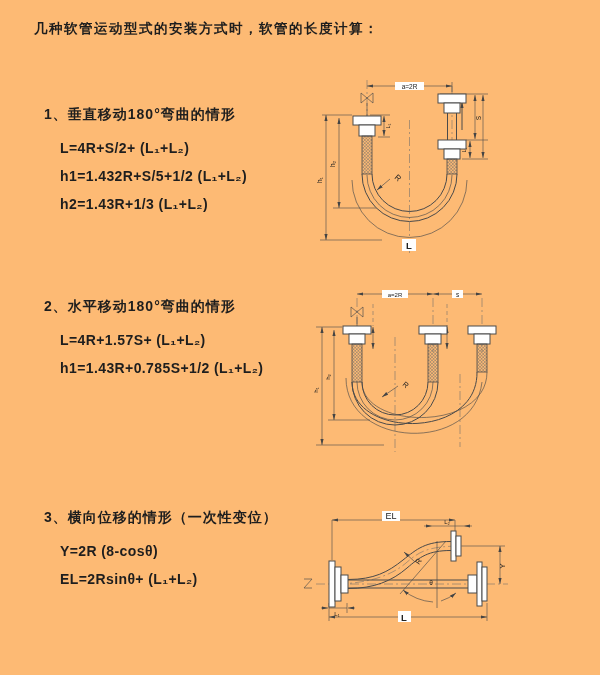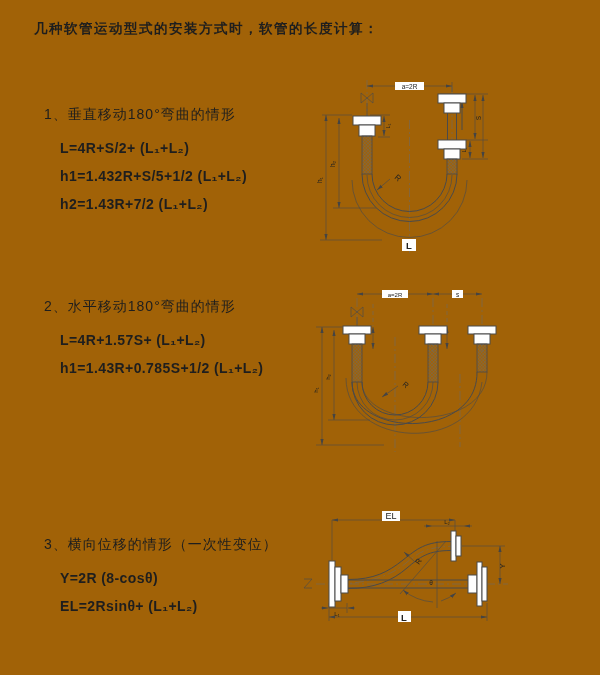--- a/index.html
+++ b/index.html
@@ -1,21 +1,21 @@
 <!DOCTYPE html>
 <html><head>
 <meta charset="utf-8">
 <style>
   html,body{margin:0;padding:0;background:#e8e8e8;}
-  #page{position:relative;width:600px;height:675px;background:#a16207;overflow:hidden;
+  #page{position:relative;width:600px;height:675px;background:#fdba74;overflow:hidden;
         font-family:"Liberation Sans", sans-serif;color:#1e1e1e;}
   #doc-title{position:absolute;left:34px;top:20px;font-size:13.5px;font-weight:700;
              letter-spacing:1.5px;white-space:nowrap;}
   .section{position:absolute;left:44px;}
-  .sec-heading{font-size:14px;font-weight:400;letter-spacing:1px;height:20px;margin-bottom:8px;white-space:nowrap;}
+  .sec-heading{font-size:14px;font-weight:700;letter-spacing:1px;height:20px;margin-bottom:8px;white-space:nowrap;}
   .formula{margin-left:16px;font-size:14px;font-weight:600;letter-spacing:.4px;
            height:28px;line-height:28px;white-space:nowrap;}
   .diag{position:absolute;}
   svg{display:block;}
   svg text{font-family:"Liberation Sans", sans-serif;fill:#222;}
   .ln   {stroke:#4a4a4a;stroke-width:1;fill:none;}
   .thin {stroke:#4a4a4a;stroke-width:.65;fill:none;}
   .dim  {stroke:#4a4a4a;stroke-width:.6;fill:none;}
   .cline{stroke:#6a6a6a;stroke-width:.55;fill:none;stroke-dasharray:9 3 2 3;}
   .dash {stroke:#6a6a6a;stroke-width:.55;fill:none;stroke-dasharray:4 3;}
@@ -26,30 +26,30 @@
 <body>
 
 <div id="page">
 
   <div id="doc-title">几种软管运动型式的安装方式时，软管的长度计算：</div>
 
   <div class="section" style="top:106px">
     <div class="sec-heading">1、垂直移动180°弯曲的情形</div>
     <div class="formula">L=4R+S/2+ (L₁+L₂)</div>
     <div class="formula">h1=1.432R+S/5+1/2 (L₁+L₂)</div>
-    <div class="formula">h2=1.43R+7/2 (L₁+L₂)</div>
+    <div class="formula">h2=1.43R+1/3 (L₁+L₂)</div>
   </div>
 
   <div class="section" style="top:298px">
     <div class="sec-heading">2、水平移动180°弯曲的情形</div>
     <div class="formula">L=4R+1.57S+ (L₁+L₂)</div>
     <div class="formula">h1=1.43R+0.785S+1/2 (L₁+L₂)</div>
   </div>
 
-  <div class="section" style="top:536px">
+  <div class="section" style="top:509px">
     <div class="sec-heading">3、横向位移的情形（一次性变位）</div>
     <div class="formula">Y=2R (8-cosθ)</div>
     <div class="formula">EL=2Rsinθ+ (L₁+L₂)</div>
   </div>
 
   <svg class="diag" style="left:312px;top:68px" width="280" height="195" viewBox="0 0 280 195">
     <defs>
       <marker id="m1" viewBox="0 0 10 10" refX="9" refY="5" markerWidth="7" markerHeight="7" orient="auto-start-reverse" markerUnits="userSpaceOnUse">
         <path d="M0,2.6 L9,5 L0,7.4 Z" fill="#444"></path>
       </marker>

